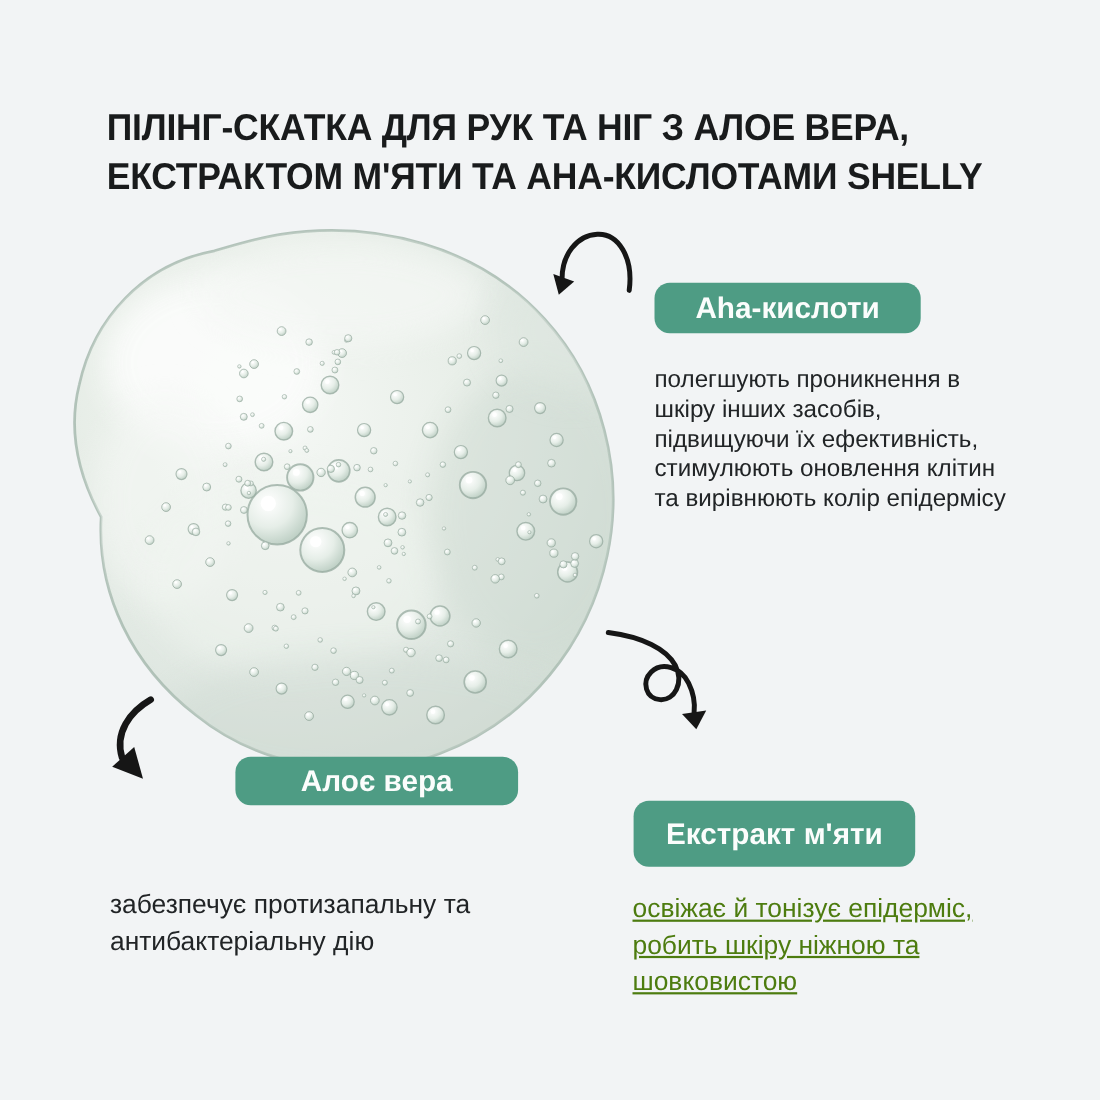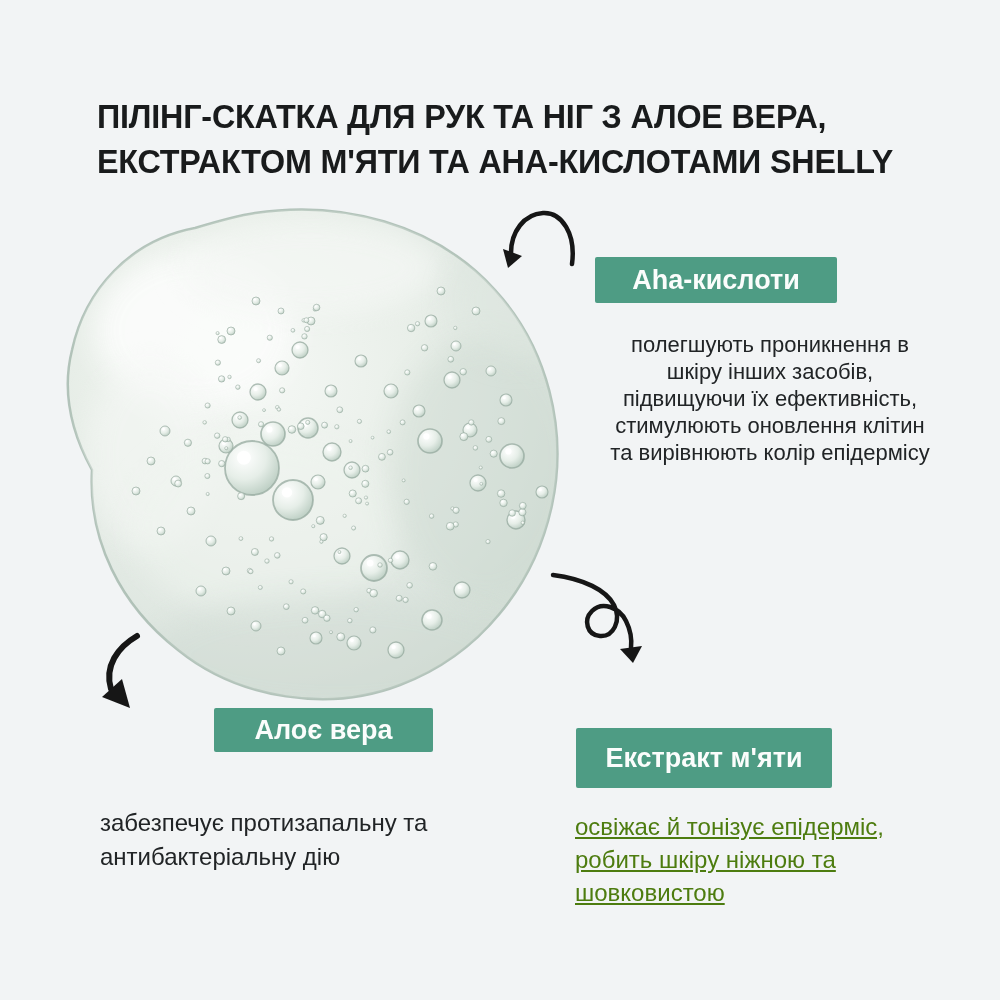--- a/index.html
+++ b/index.html
@@ -18,24 +18,24 @@
     transform:scaleX(.95);transform-origin:left top;
   }
 
   
   #art{left:0;top:0;width:1000px;height:1000px;pointer-events:none}
 
   
   .chip{
     display:flex;align-items:center;justify-content:center;
     background:#4e9c84;color:#fbfdfc;
-    font-weight:bold;font-size:27px;border-radius:2px;
+    font-weight:bold;font-size:27px;border-radius:14px;
   }
   #chip-aha {left:595px;top:257px;width:242px;height:46px}
-  #chip-aloe{left:214px;top:708px;width:219px;height:44px}
+  #chip-aloe{left:214px;top:688px;width:257px;height:44px}
   #chip-mint{left:576px;top:728px;width:256px;height:60px}
 
   
   .desc{color:#212426;white-space:pre-line}
   #desc-aha {left:595px;top:331px;width:350px;font-size:22px;line-height:27px}
   #desc-aloe{left:100px;top:806px;width:348px;font-size:24px;line-height:34px;text-align:left}
   #desc-mint{left:575px;top:810px;width:340px;font-size:24px;line-height:33px}
 </style>
 </head>
 <body style="background: rgb(242, 244, 245);">
@@ -698,21 +698,21 @@
 </svg>
 
 <div class="abs title" style="color: rgb(25, 27, 28);">
   <div>ПІЛІНГ-СКАТКА ДЛЯ РУК ТА НІГ З АЛОЕ ВЕРА,</div>
   <div>ЕКСТРАКТОМ М'ЯТИ ТА АНА-КИСЛОТАМИ SHELLY</div>
 </div>
 
 <div id="chip-aha" class="abs chip" style="background: rgb(78, 156, 132); color: rgb(251, 253, 252);">
   <span>Aha-кислоти</span>
 </div>
-<div id="desc-aha" class="abs desc" style="color: rgb(33, 36, 38); text-align: center;">полегшують проникнення в
+<div id="desc-aha" class="abs desc" style="color: rgb(33, 36, 38);">полегшують проникнення в
 шкіру інших засобів,
 підвищуючи їх ефективність,
 стимулюють оновлення клітин
 та вирівнюють колір епідермісу</div>
 
 <div id="chip-aloe" class="abs chip" style="background: rgb(78, 156, 132); color: rgb(251, 253, 252);">
   <span>Алоє вера</span>
 </div>
 <div id="desc-aloe" class="abs desc" style="color: rgb(33, 36, 38);">забезпечує протизапальну та
 антибактеріальну дію</div>

